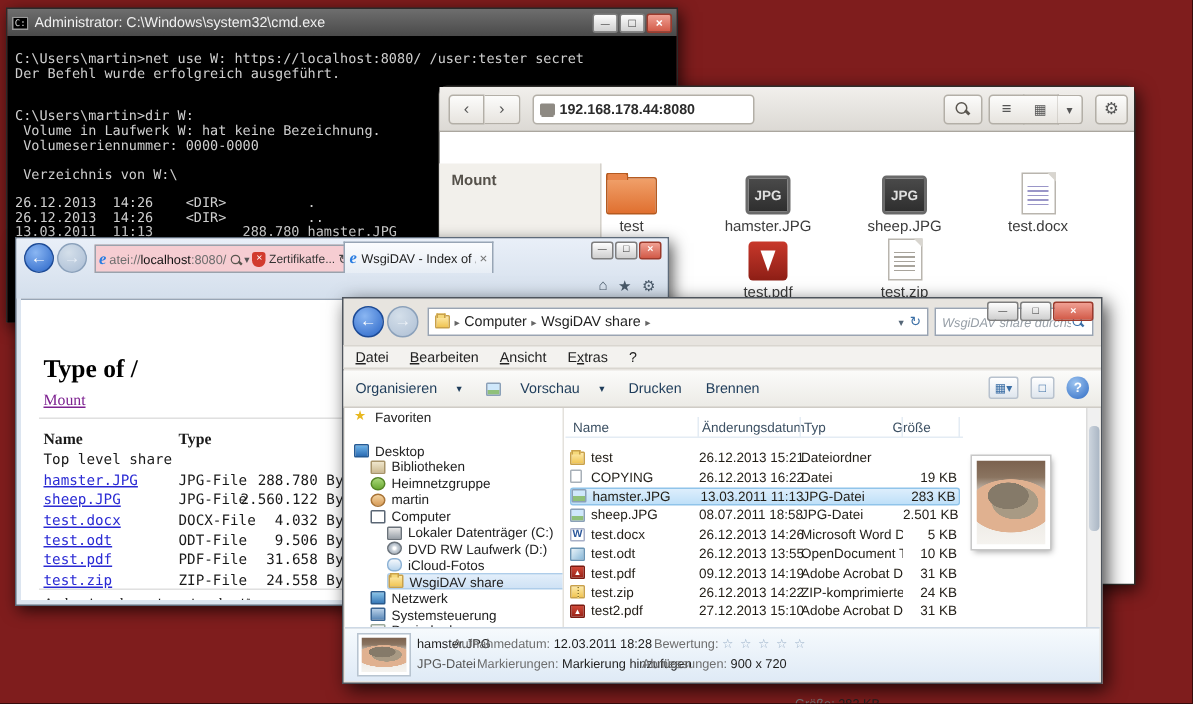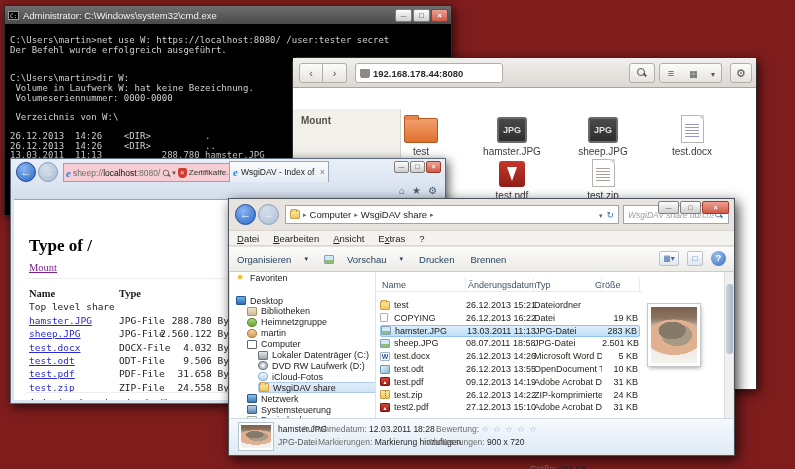--- a/index.html
+++ b/index.html
@@ -338,21 +338,21 @@
         </div>
     </div>
   </section>
 
   <section class="win ie">
     <div class="ie-chrome">
       <span class="ie-nav ie-back"></span>
       <span class="ie-nav ie-fwd"></span>
       <span class="ie-addr">
         <span class="ie-e"></span>
-        <span class="ie-url"><span class="dim">sheep://</span><span class="host">localhost</span><span class="dim">:8080/</span></span>
+        <span class="ie-url"><span class="dim">atei://</span><span class="host">localhost</span><span class="dim">:8080/</span></span>
         <span class="mag"></span>
         <span class="ie-dd"></span>
         <span class="ie-shield"></span>
         <span class="ie-cert">Zertifikatfe...</span>
         <span class="ie-refresh"></span>
       </span>
       <span class="ie-tab">
         <span class="ie-e"></span>
         <span class="ie-tab-title">WsgiDAV - Index of /</span>
         <span class="ie-tab-x"></span>

